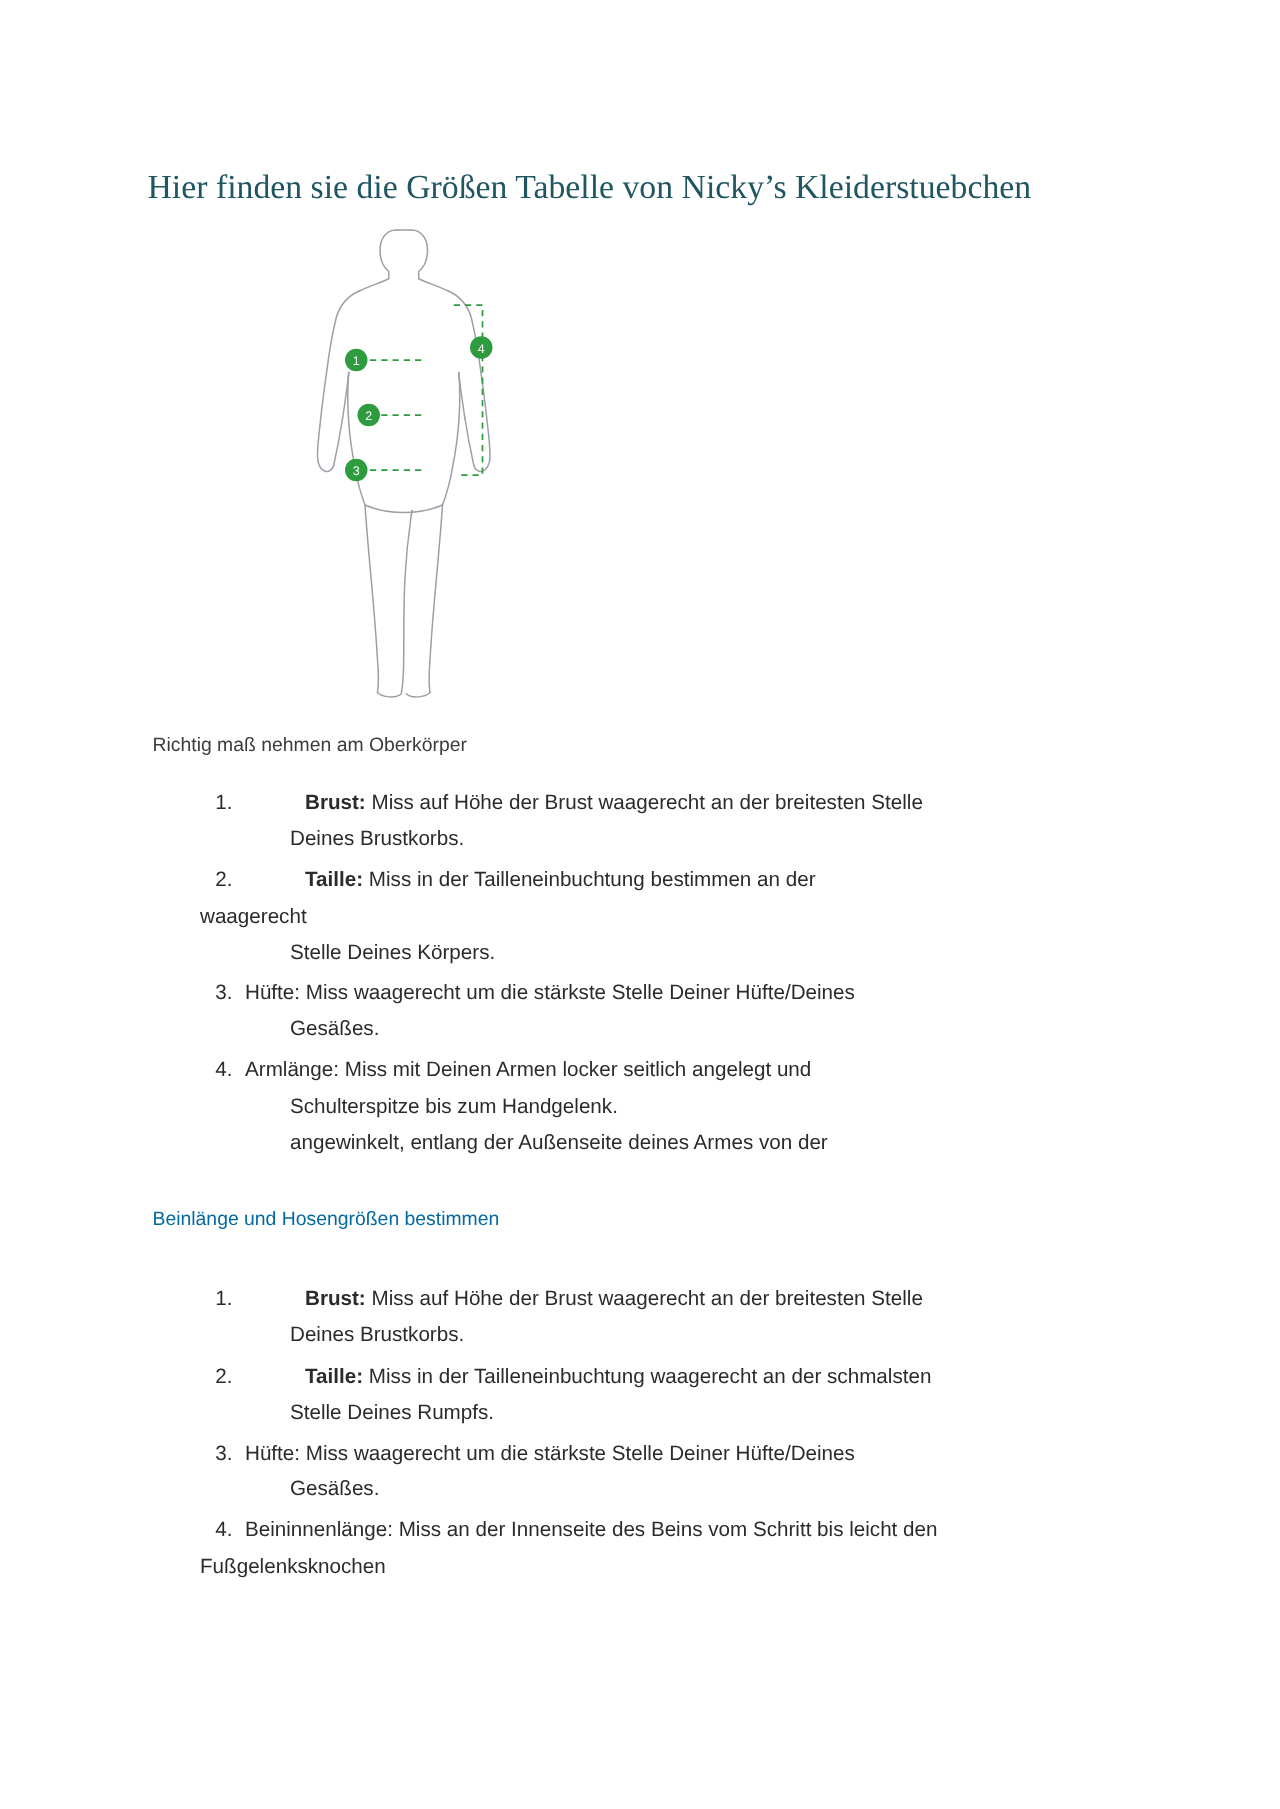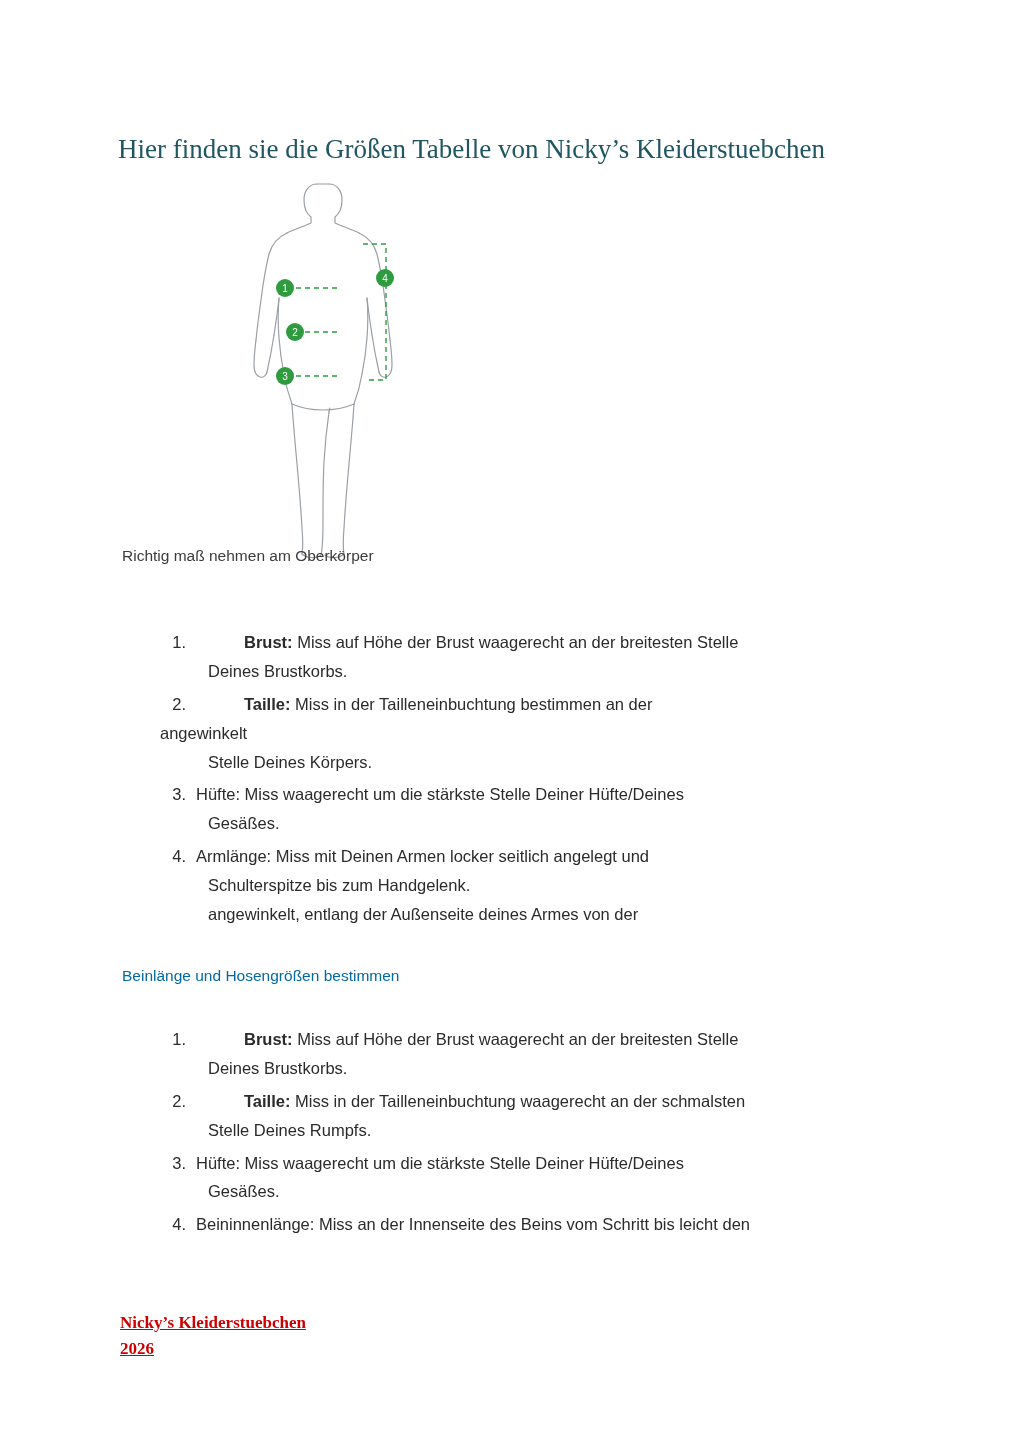--- a/index.html
+++ b/index.html
@@ -40,21 +40,21 @@
     left: 245px;
     top: 180px;
     width: 175px;
     height: 390px;
   }
   .figure svg { display: block; }
 
   .caption-1 {
     position: absolute;
     left: 122px;
-    top: 547px;
+    top: 588px;
     font-size: 15.5px;
     color: #3c3c3c;
   }
   .caption-2 {
     position: absolute;
     left: 122px;
     top: 967px;
     font-size: 15.5px;
     color: #0369a1;
   }
@@ -88,21 +88,21 @@
   ol.measure-list li .body {
     display: block;
     margin-left: 36px;
   }
   ol.measure-list li .lead {
     font-weight: bold;
     margin-left: 48px;
   }
   .cont {
     display: block;
-    margin-left: 12px;
+    margin-left: 36px;
   }
   .cont-flush {
     display: block;
     margin-left: -36px;
   }
 
   .footer {
     position: absolute;
     left: 120px;
     top: 1310px;
@@ -179,21 +179,21 @@
 
   <div class="caption-1">Richtig maß nehmen am Oberkörper</div>
 
   <ol class="measure-list first">
     <li>
       <span class="num">1.</span>
       <span class="body"><span class="lead">Brust:</span><span> Miss auf Höhe der Brust waagerecht an der breitesten Stelle</span><span class="cont">Deines Brustkorbs.</span></span>
     </li>
     <li>
       <span class="num">2.</span>
-      <span class="body"><span class="lead">Taille:</span><span> Miss in der Tailleneinbuchtung bestimmen an der</span><span class="cont-flush">angewinkelt</span><span class="cont">Stelle Deines Körpers.</span></span>
+      <span class="body"><span class="lead">Taille:</span><span> Miss in der Tailleneinbuchtung bestimmen an der</span><span class="cont-flush">waagerecht</span><span class="cont">Stelle Deines Körpers.</span></span>
     </li>
     <li>
       <span class="num">3.</span>
       <span class="body"><span>Hüfte: Miss waagerecht um die stärkste Stelle Deiner Hüfte/Deines</span><span class="cont">Gesäßes.</span></span>
     </li>
     <li>
       <span class="num">4.</span>
       <span class="body"><span>Armlänge: Miss mit Deinen Armen locker seitlich angelegt und</span><span class="cont">Schulterspitze bis zum Handgelenk.</span><span class="cont">angewinkelt, entlang der Außenseite deines Armes von der</span></span>
     </li>
   </ol>
@@ -208,22 +208,18 @@
     <li>
       <span class="num">2.</span>
       <span class="body"><span class="lead">Taille:</span><span> Miss in der Tailleneinbuchtung waagerecht an der schmalsten</span><span class="cont">Stelle Deines Rumpfs.</span></span>
     </li>
     <li>
       <span class="num">3.</span>
       <span class="body"><span>Hüfte: Miss waagerecht um die stärkste Stelle Deiner Hüfte/Deines</span><span class="cont">Gesäßes.</span></span>
     </li>
     <li>
       <span class="num">4.</span>
-      <span class="body"><span>Beininnenlänge: Miss an der Innenseite des Beins vom Schritt bis leicht den</span></span>
+      <span class="body"><span>Beininnenlänge: Miss an der Innenseite des Beins vom Schritt bis leicht den</span><span class="cont-flush">Fußgelenksknochen</span></span>
     </li>
   </ol>
 
-  <div class="footer">
-    <span>Nicky’s Kleiderstuebchen</span>
-    <span>2026</span>
-  </div>
 
 </div>
 
 </body></html>

